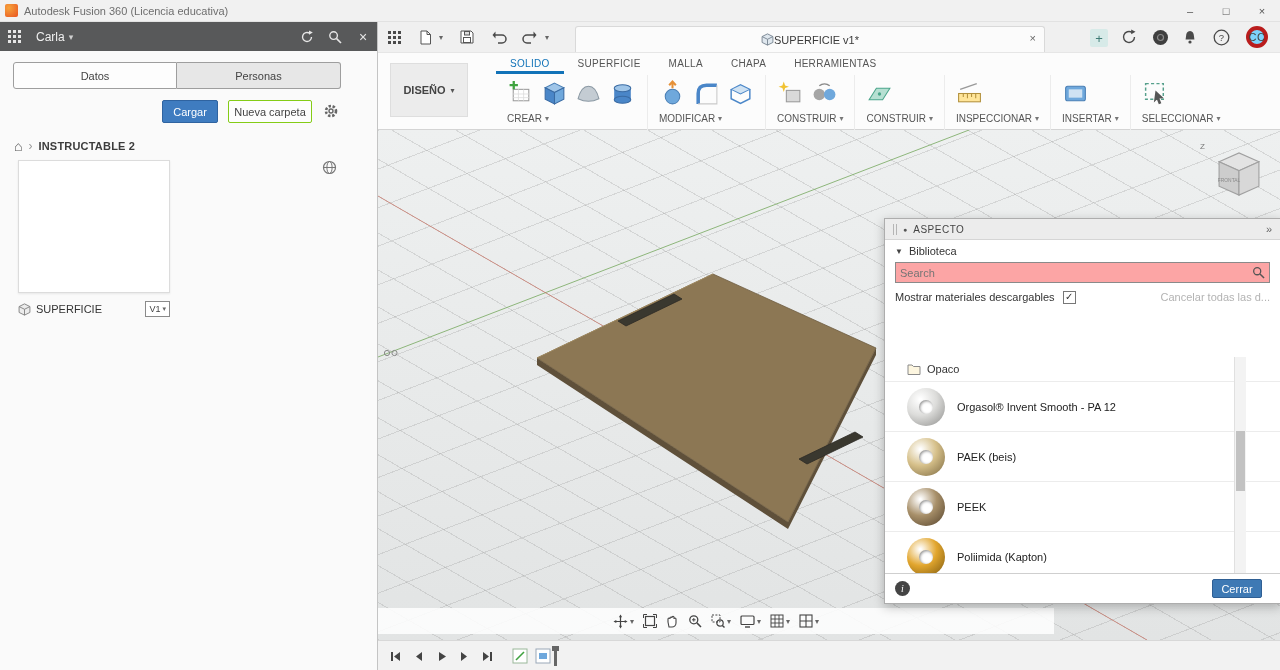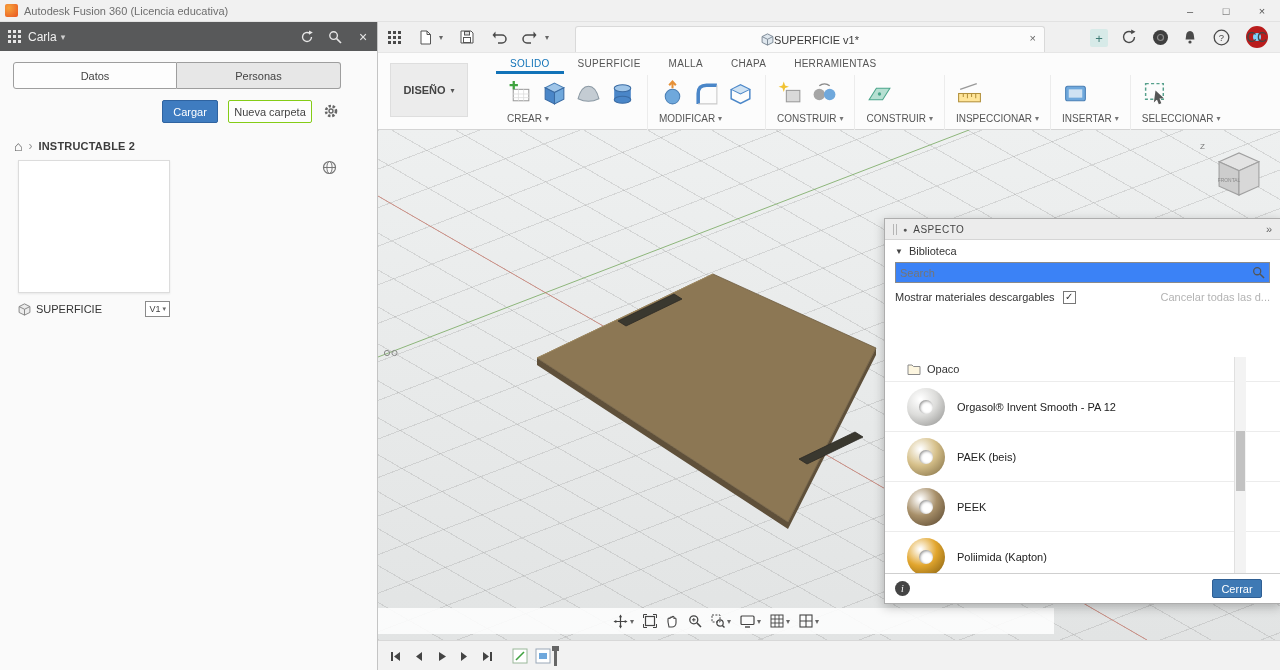--- a/index.html
+++ b/index.html
@@ -9,21 +9,21 @@
 .abs{position:absolute}
 
 #titlebar{position:absolute;top:0;left:0;width:1280px;height:22px;background:#f1f1f1;border-bottom:1px solid #e2e2e2;display:flex;align-items:center;z-index:50}
 .logo{width:13px;height:13px;border-radius:2px;margin:0 6px 0 5px;background:radial-gradient(circle at 30% 30%,#f6a33c,#e95420)}
 #titlebar .ttl{color:#6e6e6e}
 .win-controls{margin-left:auto;display:flex}
 .win-btn{width:36px;height:22px;display:flex;align-items:center;justify-content:center;color:#555;font-size:11px}
 
 #dpanel{position:absolute;top:22px;left:0;width:378px;height:648px;background:#fafafa;border-right:1px solid #c4c4c4;z-index:40}
 #dp-head{height:29px;background:#58595a;display:flex;align-items:center;color:#eee}
-#dp-head .uname{font-size:12px;color:#f0f0f0}
+#dp-head .uname{margin-left:8px;font-size:12px;color:#f0f0f0}
 #dp-head .caret{margin-left:4px;color:#cfcfcf;font-size:9px}
 .dp-hicon{width:28px;height:29px;display:flex;align-items:center;justify-content:center;color:#e6e6e6}
 .dp-tab{position:absolute;height:27px;display:flex;align-items:center;justify-content:center;border:1px solid #9e9e9e;color:#444}
 #tab-datos{left:13px;top:40px;width:164px;background:#fdfdfd;border-radius:3px 0 0 3px}
 #tab-personas{left:177px;top:40px;width:164px;background:#e7e7e7;border-left:none;border-radius:0 3px 3px 0}
 .btn-blue{position:absolute;left:162px;top:78px;width:56px;height:23px;background:#3f7cc0;border:1px solid #2f63a0;border-radius:2px;color:#fff;display:flex;align-items:center;justify-content:center}
 .btn-light{position:absolute;left:228px;top:78px;width:84px;height:23px;background:#fdfdfd;border:1px solid #84cc16;border-radius:2px;color:#444;display:flex;align-items:center;justify-content:center}
 #dp-gear{position:absolute;left:322px;top:80px;width:18px;height:18px;color:#666;display:flex;align-items:center;justify-content:center}
 #crumb{position:absolute;left:14px;top:116px;display:flex;align-items:center;gap:6px}
 #crumb .home{font-size:14px;color:#555}
@@ -37,21 +37,21 @@
 
 #main{position:absolute;left:378px;top:22px;right:0;bottom:0}
 #appbar{position:absolute;left:0;top:0;right:0;height:30px;background:#f0f0f0}
 .ab-ic{position:absolute;top:7px;width:18px;height:16px;display:flex;align-items:center;justify-content:center;color:#4a4a4a}
 .ab-caret{font-size:8px;color:#666}
 #doc-tab{position:absolute;left:197px;top:4px;width:470px;height:26px;background:#fbfbfb;border:1px solid #d9d9d9;border-bottom:none;border-radius:3px 3px 0 0;display:flex;align-items:center;justify-content:center;}
 #doc-tab .dt-title{color:#3a3a3a}
 #doc-close{position:absolute;right:8px;top:5px;color:#666;font-size:11px}
 #plus-tab{position:absolute;left:712px;top:7px;width:18px;height:18px;background:#d7eae8;border-radius:2px;color:#3d7a74;display:flex;align-items:center;justify-content:center;font-size:13px}
 .tb-ric{position:absolute;top:6px;width:20px;height:18px;display:flex;align-items:center;justify-content:center;color:#4a4a4a}
-#avatar{position:absolute;left:868px;top:4px;width:22px;height:22px;border:7px solid #b91c1c;border-radius:50%;background:#7dd3fc;display:flex;align-items:center;justify-content:center;font-size:14px;letter-spacing:.5px;color:#444}
+#avatar{position:absolute;left:868px;top:4px;width:22px;height:22px;border:4px solid #b91c1c;border-radius:50%;background:#7dd3fc;display:flex;align-items:center;justify-content:center;font-size:11px;letter-spacing:.5px;color:#444}
 
 #ribbon{position:absolute;left:0;top:30px;right:0;height:78px;background:#fcfcfc;border-bottom:1px solid #d4d4d4;border-top:1px solid #e6e6e6}
 #design-btn{position:absolute;left:12px;top:10px;width:78px;height:54px;background:#ececec;border:1px solid #dedede;display:flex;align-items:center;justify-content:center;gap:5px;font-weight:bold;color:#444}
 #rtabs{position:absolute;left:118px;top:0;height:21px;display:flex}
 .rtab{padding:0 14px;display:flex;align-items:center;font-size:10px;color:#555;letter-spacing:.3px}
 .rtab.active{color:#1273b8;box-shadow:inset 0 -3px 0 #1273b8}
 #groups{position:absolute;left:118px;top:22px;height:56px;display:flex}
 .group{display:flex;flex-direction:column;align-items:flex-start;padding:0 11px;border-right:1px solid #ececec}
 .gicons{height:37px;display:flex;align-items:center;gap:7px}
 .glabel{font-size:10px;color:#555;display:flex;align-items:center;gap:3px;margin-top:1px}
@@ -75,21 +75,21 @@
 #tl-marker::before{content:"";position:absolute;left:-2px;top:0;width:7px;height:5px;background:#666}
 
 #aspect{position:absolute;left:884px;top:218px;width:397px;height:386px;background:#fff;border:1px solid #adadad;box-shadow:0 3px 10px rgba(0,0,0,.25);z-index:45}
 #asp-head{height:21px;background:#ececec;border-bottom:1px solid #d5d5d5;display:flex;align-items:center;padding:0 8px;gap:6px}
 #asp-head .grip{width:4px;height:11px;border-left:1px solid #b5b5b5;border-right:1px solid #b5b5b5}
 #asp-head .dot{font-size:7px;color:#555}
 #asp-head .t{font-size:10px;color:#444;letter-spacing:.5px}
 #asp-head .collapse{margin-left:auto;color:#666}
 #asp-lib{display:flex;align-items:center;gap:6px;padding:5px 10px 3px}
 #asp-lib .tri{font-size:8px;color:#444}
-#asp-search{margin:2px 10px 0;height:21px;border:1px solid #8a8a8a;background:#3b82f6;display:flex;align-items:center;padding:0 4px}
+#asp-search{margin:2px 10px 0;height:21px;border:1px solid #8a8a8a;background:#fca5a5;display:flex;align-items:center;padding:0 4px}
 #asp-search input{flex:1;border:none;outline:none;font-size:11px;font-family:inherit;color:#333;background:transparent}
 #asp-tabs{margin-top:7px;height:25px;background:#dfdfdf;border-top:1px solid #cfcfcf;border-bottom:1px solid #cfcfcf;display:flex;align-items:center;padding:0 6px;gap:10px}
 .asp-tab{color:#444;display:flex;align-items:center;gap:4px}
 .asp-tab.active{background:#f5f5f5;border:1px solid #b5b5b5;padding:2px 7px}
 #asp-check{height:28px;display:flex;align-items:center;padding:0 10px;gap:8px}
 #cbx{width:13px;height:13px;border:1px solid #777;background:#fff;display:flex;align-items:center;justify-content:center;font-size:10px;color:#333;line-height:1}
 #cancel-dl{margin-left:auto;color:#b3b3b3}
 #asp-list{position:absolute;left:0;top:138px;right:0;bottom:30px;overflow:hidden}
 #folder-row{height:24px;display:flex;align-items:center;gap:6px;padding:0 0 0 22px}
 .mat-row{height:50px;display:flex;align-items:center;gap:12px;padding-left:22px;border-top:1px solid #ececec}

